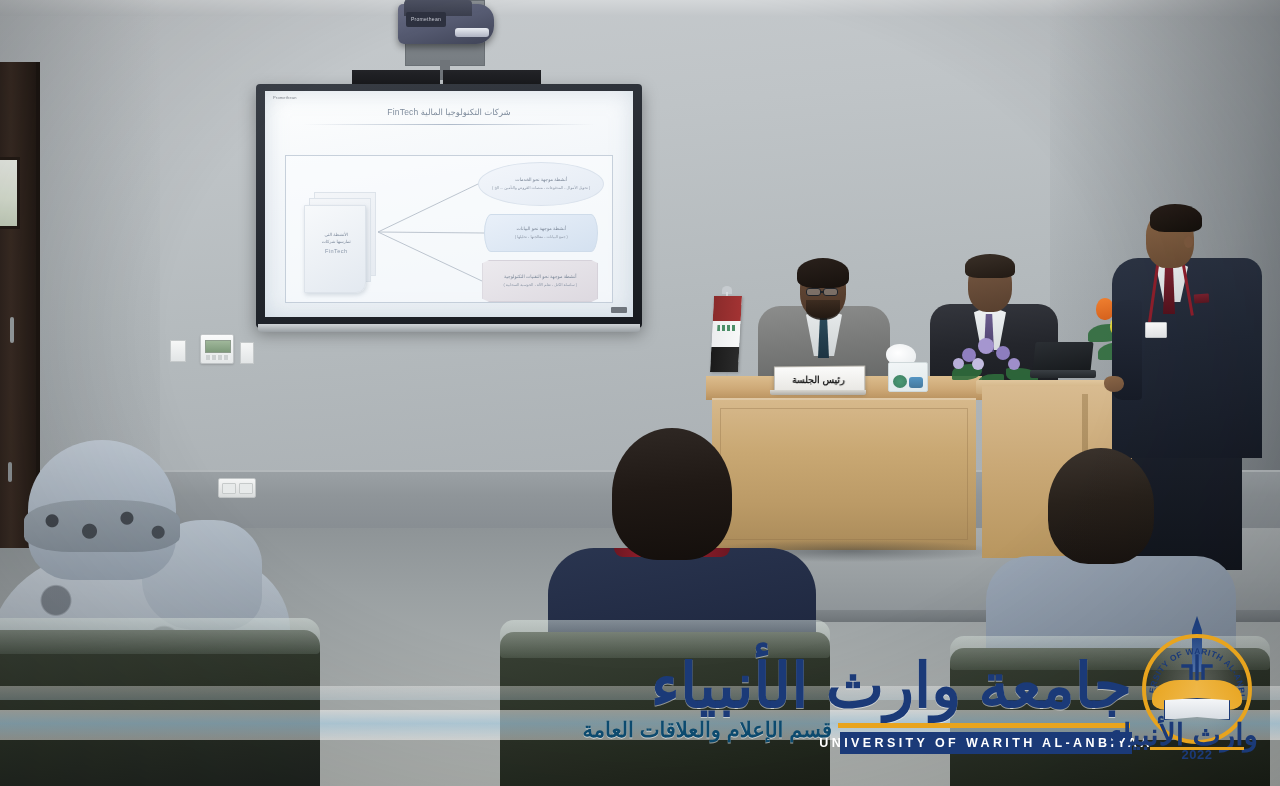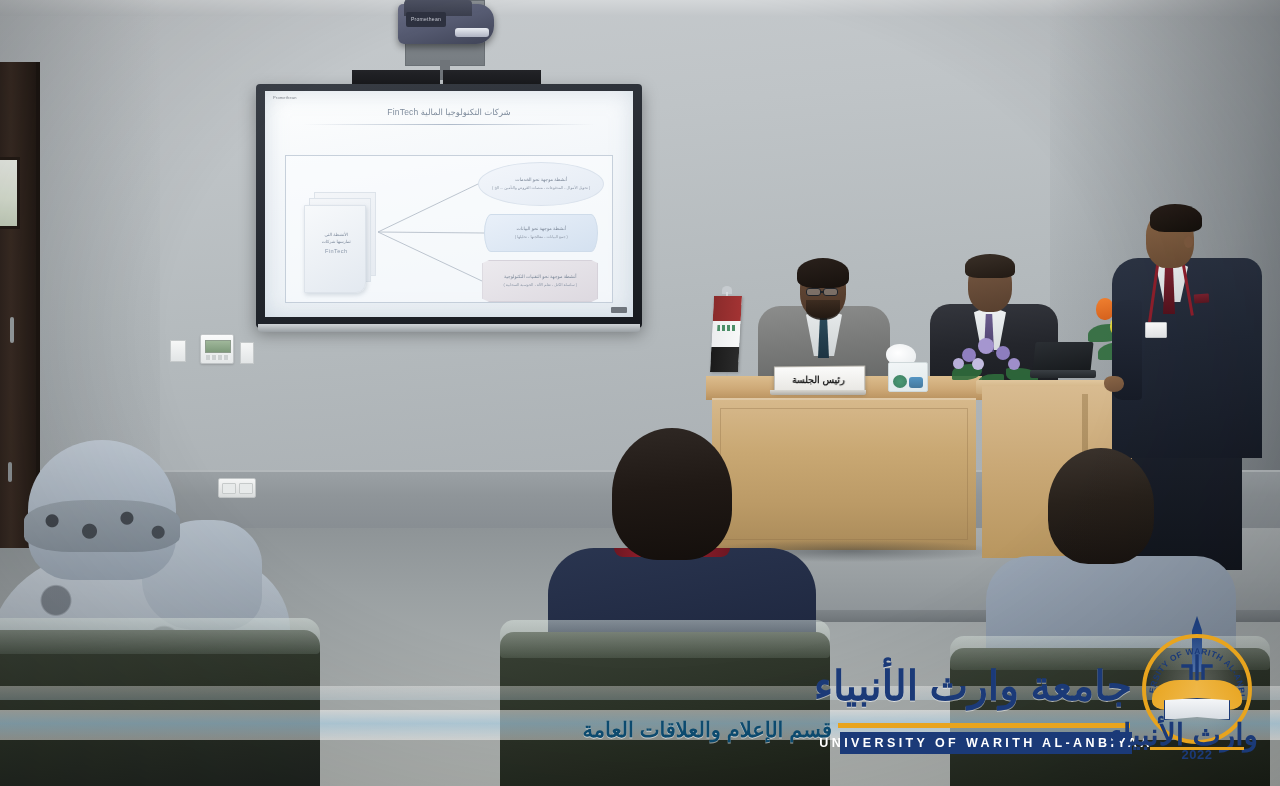--- a/index.html
+++ b/index.html
@@ -614,21 +614,21 @@
     direction: rtl; font-size: 21px; font-weight: 700;
     color: #0c4a6e; letter-spacing: .5px;
     text-shadow: 0 1px 0 rgba(255,255,255,.55);
     white-space: nowrap;
   }
   .wm-uni-block {
     position: absolute; right: 148px; bottom: 28px; width: 296px; height: 104px;
   }
   .wm-uni-ar {
     position: absolute; right: 0; top: 0;
-    direction: rtl; font-size: 41px; font-weight: 700; color: #1b3a78;
+    direction: rtl; font-size: 62px; font-weight: 700; color: #1b3a78;
     letter-spacing: 1px; white-space: nowrap; line-height: 64px;
     text-shadow: 0 1px 0 rgba(255,255,255,.5);
   }
   .wm-uni-underline {
     position: absolute; right: 2px; bottom: 30px; width: 292px; height: 5px;
     background: #e8a41e;
   }
   .wm-uni-en {
     position: absolute; right: 0; bottom: 4px; width: 292px; height: 22px;
     background: #1b3a78; color: #ffffff;

